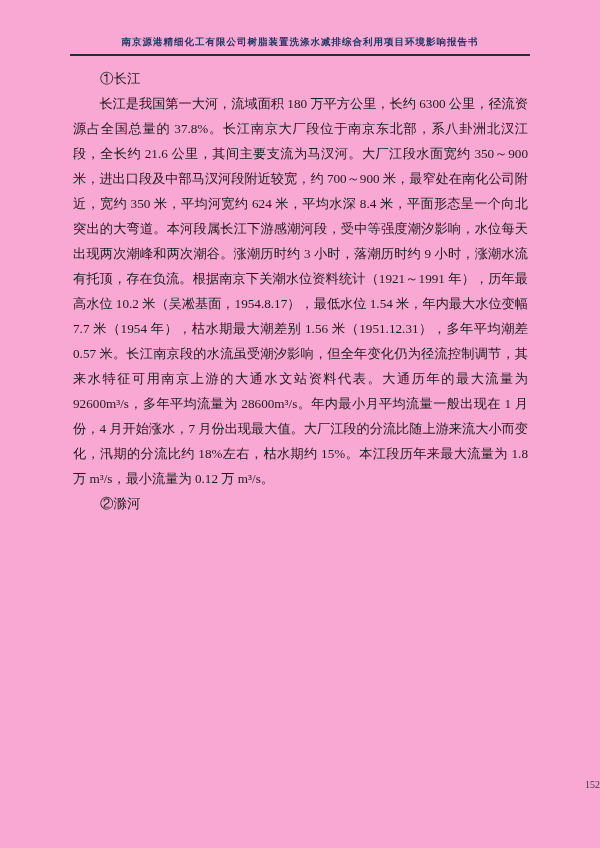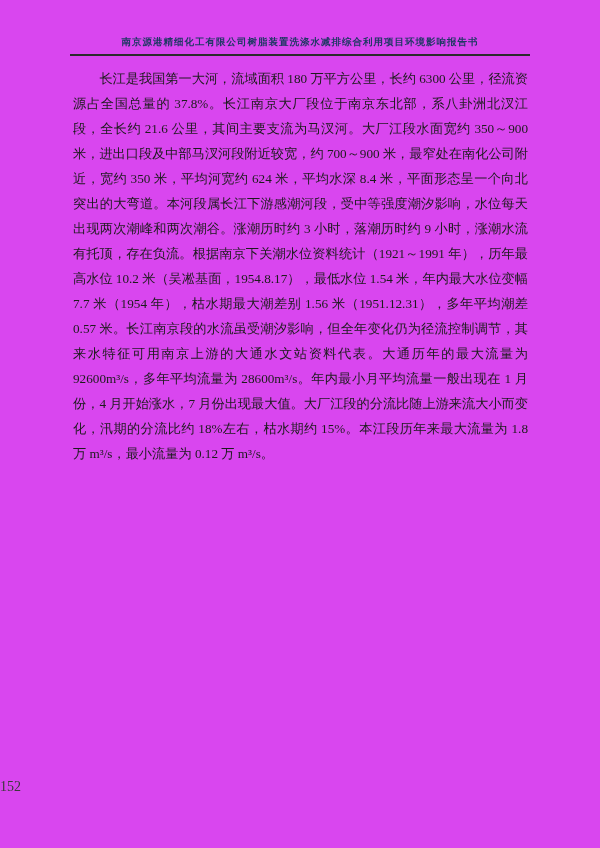--- a/index.html
+++ b/index.html
@@ -4,21 +4,21 @@
 <style>
   html, body {
     margin: 0;
     padding: 0;
     background: #ffffff;
   }
   .page {
     position: relative;
     width: 600px;
     height: 848px;
-    background: #d946ef;
+    background: #f9a8d4;
     font-family: "Liberation Serif", "DejaVu Serif", serif;
     overflow: hidden;
   }
   .doc-header {
     position: absolute;
     top: 36px;
     left: 70px;
     width: 460px;
     text-align: center;
     font-size: 9.5px;
@@ -55,39 +55,41 @@
     font-size: 13.5px;
     line-height: 25px;
     font-weight: normal;
     color: #1c1c1c;
   }
   .page-footer {
     position: absolute;
     top: 779px;
     left: 0;
     width: 600px;
-    text-align: left;
-    font-size: 14px;
+    text-align: right;
+    font-size: 10px;
     color: #3a3a3a;
   }
 </style>
 </head>
 <body>
 
 <div class="page">
 
   <div class="doc-header">南京源港精细化工有限公司树脂装置洗涤水减排综合利用项目环境影响报告书</div>
 
   <div class="header-rule"></div>
 
   <div class="doc-body">
 
+    <p class="section-heading">①长江</p>
 
     <p>长江是我国第一大河，流域面积 180 万平方公里，长约 6300 公里，径流资源占全国总量的 37.8%。长江南京大厂段位于南京东北部，系八卦洲北汊江段，全长约 21.6 公里，其间主要支流为马汊河。大厂江段水面宽约 350～900 米，进出口段及中部马汊河段附近较宽，约 700～900 米，最窄处在南化公司附近，宽约 350 米，平均河宽约 624 米，平均水深 8.4 米，平面形态呈一个向北突出的大弯道。本河段属长江下游感潮河段，受中等强度潮汐影响，水位每天出现两次潮峰和两次潮谷。涨潮历时约 3 小时，落潮历时约 9 小时，涨潮水流有托顶，存在负流。根据南京下关潮水位资料统计（1921～1991 年），历年最高水位 10.2 米（吴凇基面，1954.8.17），最低水位 1.54 米，年内最大水位变幅 7.7 米（1954 年），枯水期最大潮差别 1.56 米（1951.12.31），多年平均潮差 0.57 米。长江南京段的水流虽受潮汐影响，但全年变化仍为径流控制调节，其来水特征可用南京上游的大通水文站资料代表。大通历年的最大流量为 92600m³/s，多年平均流量为 28600m³/s。年内最小月平均流量一般出现在 1 月份，4 月开始涨水，7 月份出现最大值。大厂江段的分流比随上游来流大小而变化，汛期的分流比约 18%左右，枯水期约 15%。本江段历年来最大流量为 1.8 万 m³/s，最小流量为 0.12 万 m³/s。</p>
 
 
+    <p class="section-heading">②滁河</p>
 
 
   </div>
 
   <div class="page-footer">152</div>
 
 </div>
 
 </body></html>

